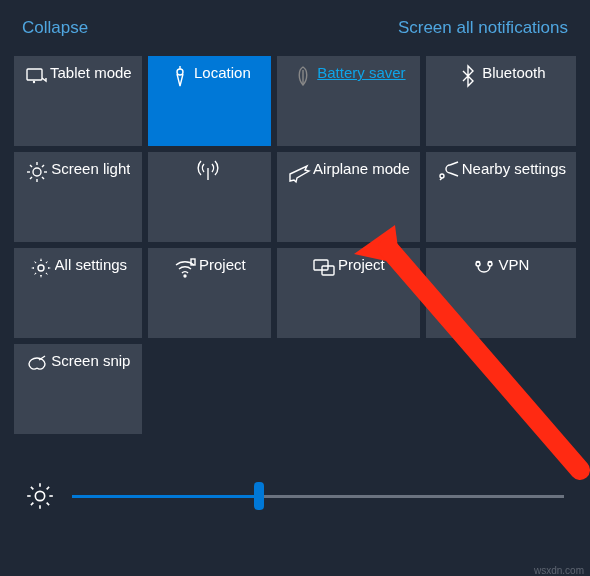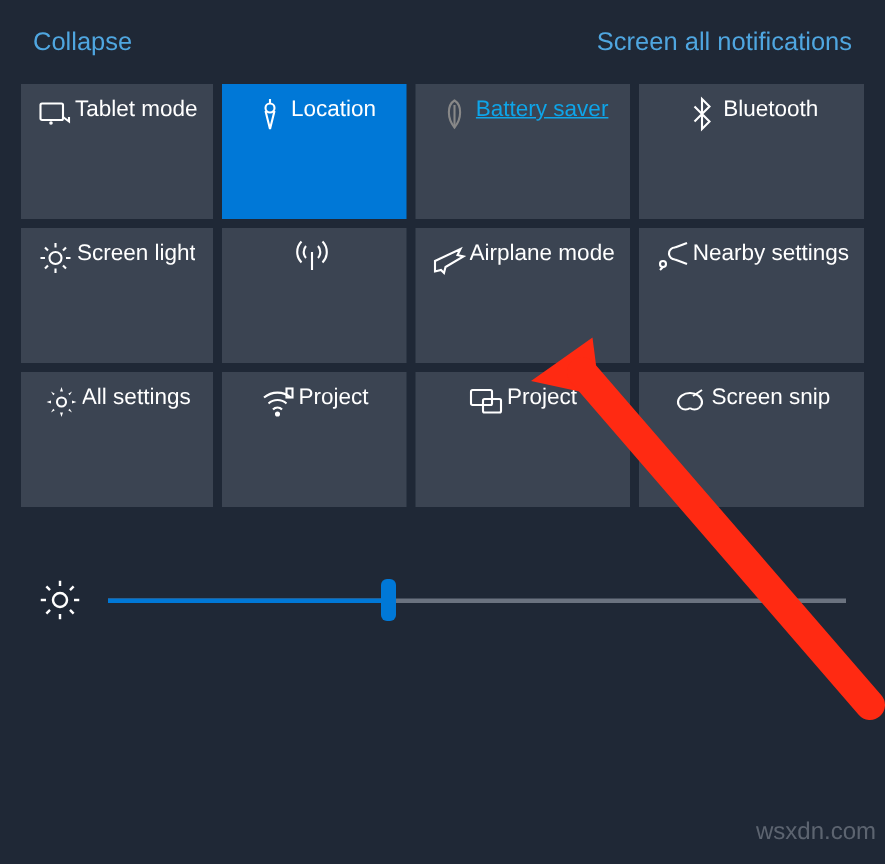--- a/index.html
+++ b/index.html
@@ -120,23 +120,23 @@
     border-radius: 4px;
     top: -2px;
     transform: translateX(-50%);
   }
   .arrow {
     position: absolute;
     pointer-events: none;
   }
   .watermark {
     position: absolute;
-    bottom: 12px;
+    bottom: 0;
     right: 6px;
-    font-size: 16px;
+    font-size: 10px;
     color: #9aa0aa;
     opacity: 0.5;
   }
 </style>
 </head>
 <body>
 
 <div class="panel">
 
   <div class="top-row">
@@ -251,20 +251,32 @@
         <span class="label">Project</span>
       </div>
       <div class="tile">
         <span class="icon">
           <svg viewBox="0 0 24 24">
             <rect x="2" y="4" width="14" height="10" rx="1"></rect>
             <rect x="10" y="10" width="12" height="9" rx="1"></rect>
           </svg>
         </span>
         <span class="label">Project</span>
+      </div>
+      <div class="tile">
+        <span class="icon">
+          <svg viewBox="0 0 24 24">
+            <circle cx="6" cy="8" r="2"></circle>
+            <circle cx="18" cy="8" r="2"></circle>
+            <path d="M6 10 C6 18 18 18 18 10"></path>
+            <path d="M4 6 a4 4 0 0 1 4 0"></path>
+            <path d="M16 6 a4 4 0 0 1 4 0"></path>
+          </svg>
+        </span>
+        <span class="label">VPN</span>
       </div>
       <div class="tile">
         <span class="icon">
           <svg viewBox="0 0 24 24">
             <path d="M6 16 a8 6 0 1 1 12 0"></path>
             <path d="M6 16 a4 3 0 0 0 6 0"></path>
             <path d="M12 16 a4 3 0 0 0 6 0"></path>
             <line x1="14" y1="8" x2="20" y2="4"></line>
           </svg>
         </span>

